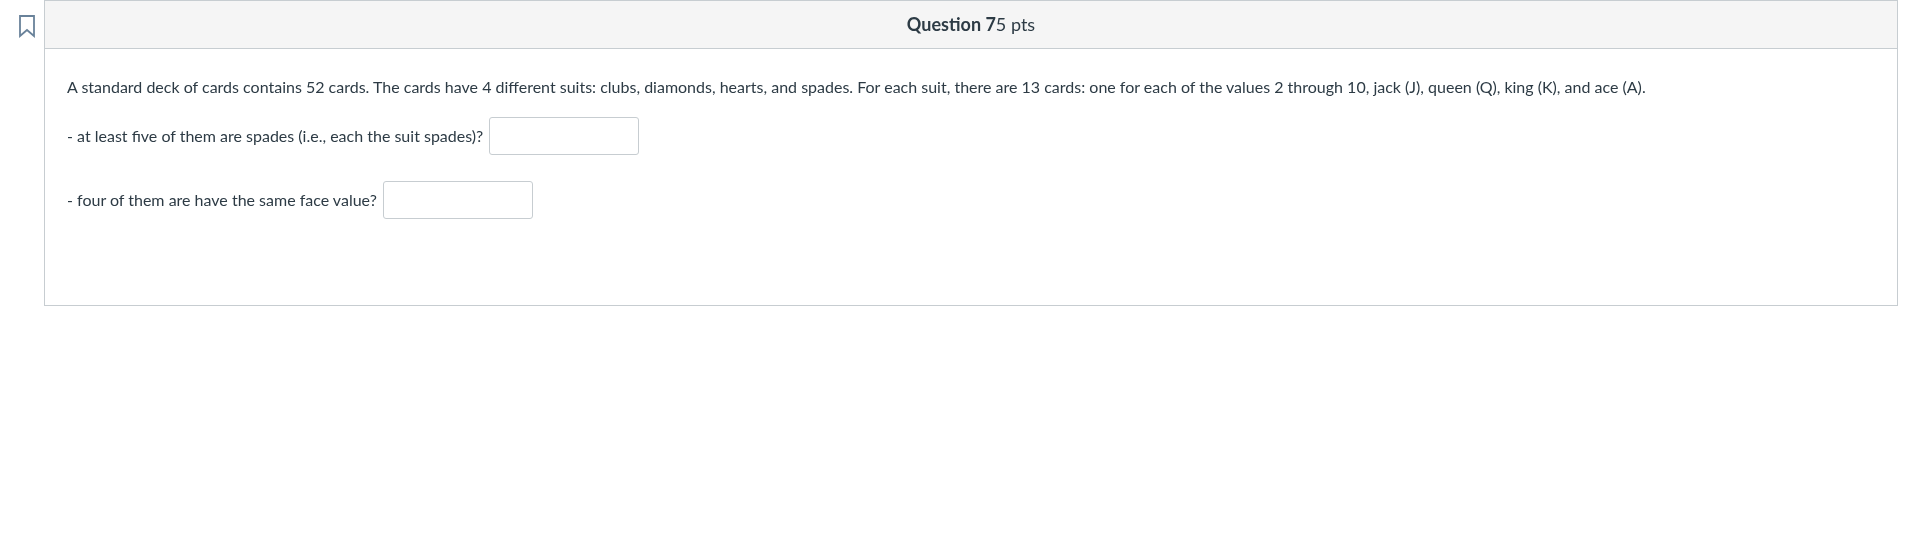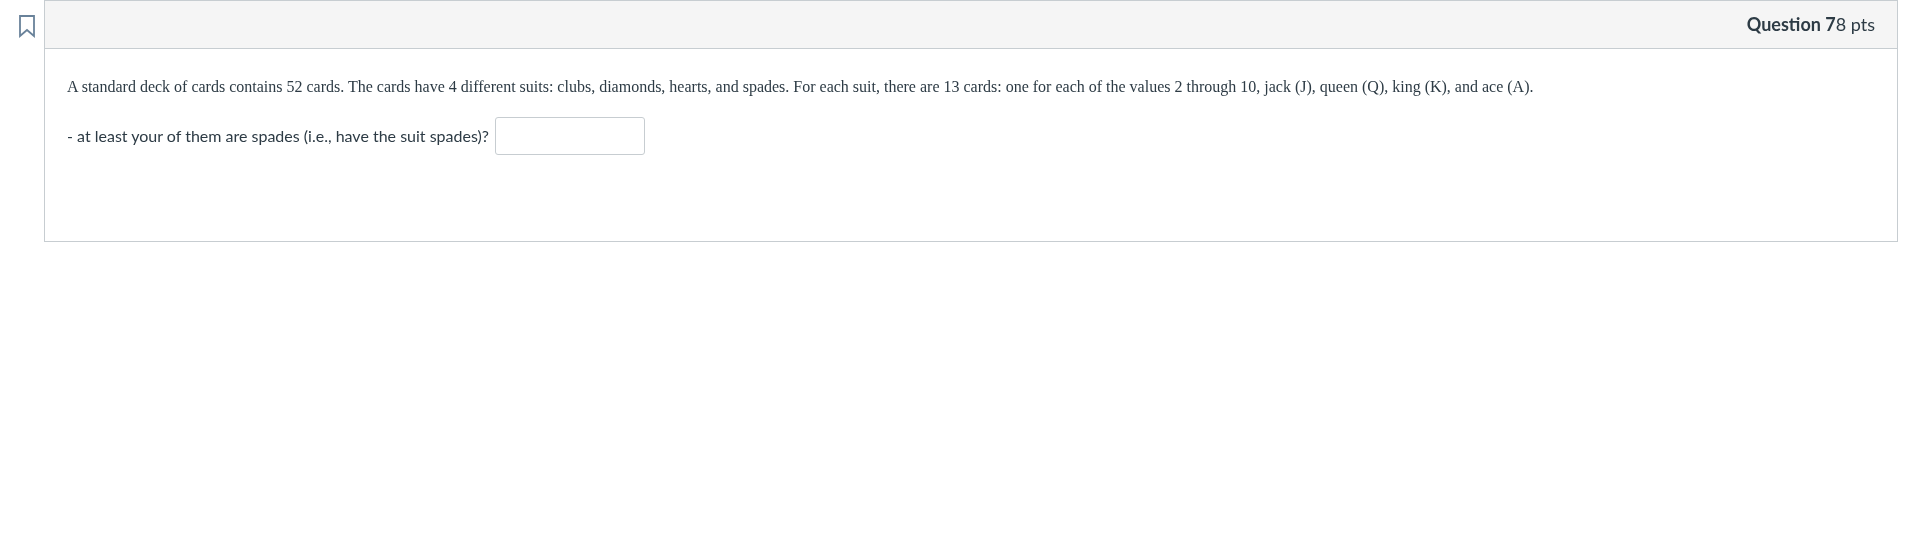--- a/index.html
+++ b/index.html
@@ -1,44 +1,48 @@
 <!DOCTYPE html>
 <html><head>
 <meta charset="utf-8">
 <style>
   html,body{margin:0;padding:0;background:#fff;font-family:"Lato","Helvetica Neue",Arial,sans-serif;color:#2d3b45;font-size:16px;line-height:1.5;}
   .wrap{display:flex;align-items:flex-start;padding:0 10px 10px 10px;}
   .flag{flex:0 0 34px;display:flex;justify-content:center;padding-top:14px;}
   .flag svg{width:20px;height:24px;stroke:#69829a;fill:none;stroke-width:1.8;}
   .card{flex:1;border:1px solid #c7cdd1;background:#fff;}
-  .hdr{display:flex;justify-content:flex-end;align-items:center;background:#f5f5f5;border-bottom:1px solid #c7cdd1;padding:10px 22px;}
+  .hdr{display:flex;justify-content:center;align-items:center;background:#f5f5f5;border-bottom:1px solid #c7cdd1;padding:10px 22px;}
   .hdr .title{font-weight:700;font-size:18px;}
   .hdr .pts{font-size:18px;}
   .body{padding:26px 22px 60px 22px;}
-  .body p{margin:0 0 18px 0;font-family:Liberation Serif, serif;}
+  .body p{margin:0 0 18px 0;}
   .row{margin:0 0 26px 0;display:flex;align-items:center;flex-wrap:wrap;}
   .row .lbl{margin-right:6px;}
   input.ans{height:38px;width:150px;border:1px solid #c7cdd1;border-radius:3px;padding:4px 8px;font-size:15px;box-sizing:border-box;}
   .note{margin-top:6px;}
 </style>
 </head>
 <body>
 
 <div class="wrap">
   <div class="flag">
     <svg viewBox="0 0 20 24">
         <path d="M3 2 H17 V22 L10 16 L3 22 Z"></path>
       </svg>
   </div>
   <div class="card">
     <div class="hdr">
       <div class="title">Question 7</div>
-      <div class="pts">8 pts</div>
+      <div class="pts">5 pts</div>
     </div>
     <div class="body">
       <p>A standard deck of cards contains 52 cards. The cards have 4 different suits: clubs, diamonds, hearts, and spades. For each suit, there are 13 cards: one for each of the values 2 through 10, jack (J), queen (Q), king (K), and ace (A).</p>
       <div class="row">
-        <span class="lbl">- at least your of them are spades (i.e., have the suit spades)?</span>
+        <span class="lbl">- at least five of them are spades (i.e., each the suit spades)?</span>
+        <input class="ans" type="text" value="" style="">
+      </div>
+      <div class="row">
+        <span class="lbl">- four of them are have the same face value?</span>
         <input class="ans" type="text" value="" style="">
       </div>
     </div>
   </div>
 </div>
 
 </body></html>

